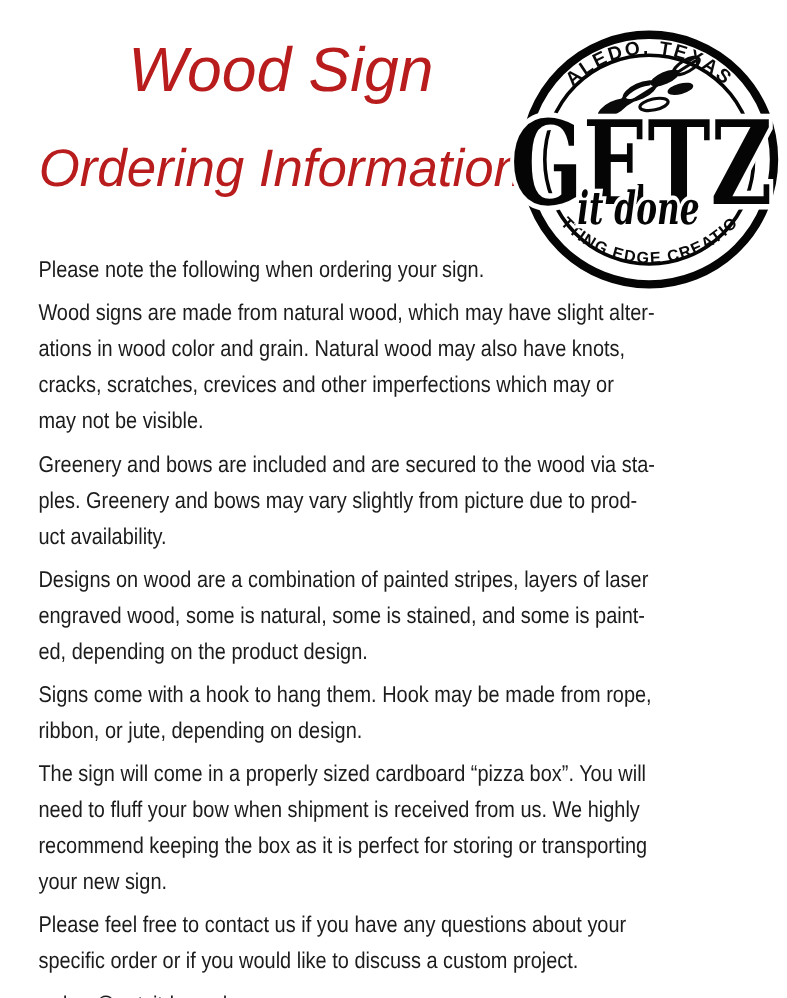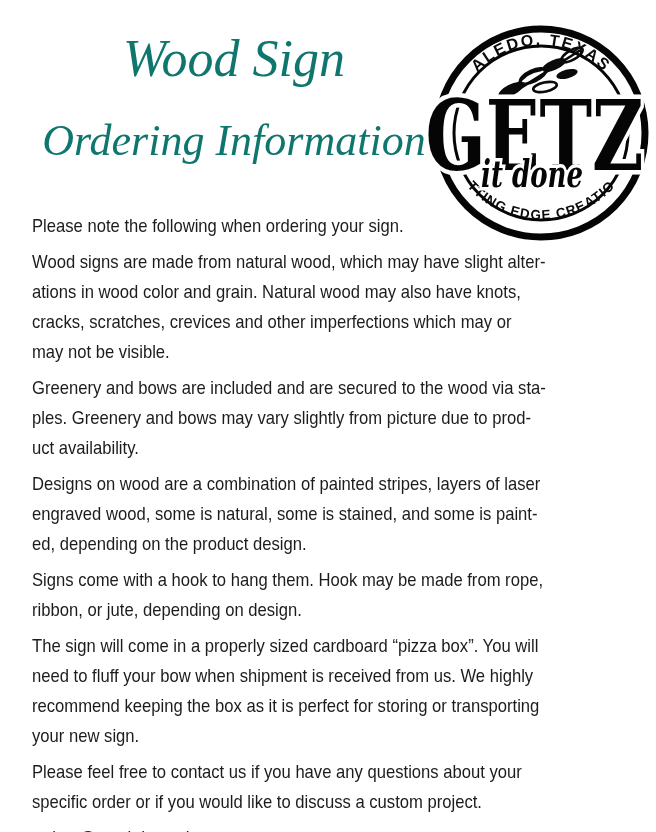--- a/index.html
+++ b/index.html
@@ -12,22 +12,22 @@
     position: relative;
   }
   .sheet { position: absolute; inset: 0; }
 
   
   .title {
     position: absolute;
     left: 8px; top: 20px;
     width: 452px;
     text-align: center;
-    color: #0f766e;
-    font-family: Liberation Serif, serif;
+    color: #b91c1c;
+    font-family: Liberation Sans, sans-serif;
     font-style: italic;
   }
   .title-line1 { font-size: 52px; line-height: 78px; }
   .title-line2 { font-size: 44px; line-height: 86px; white-space: nowrap; }
 
   
   .logo {
     position: absolute;
     left: 421px; top: 10px;
     width: 240px; height: 240px;

